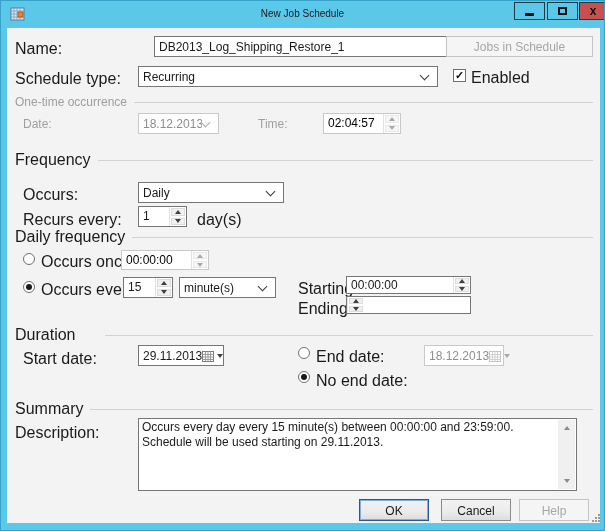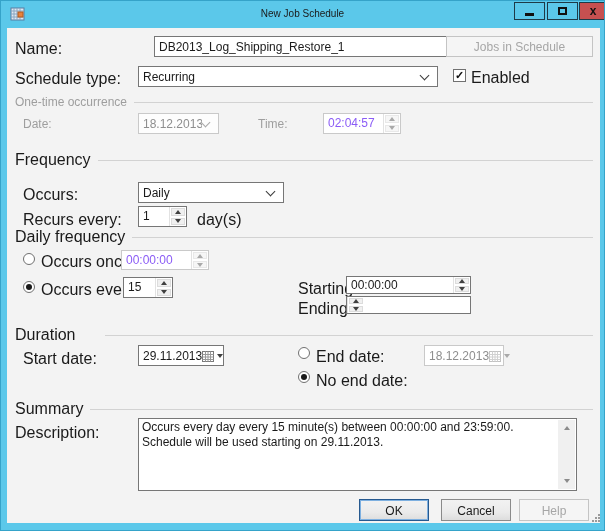--- a/index.html
+++ b/index.html
@@ -22,21 +22,21 @@
   .combo .val{flex:1;overflow:hidden;white-space:nowrap;}
   .chev{width:6px;height:6px;border-right:1px solid #3a3a3a;border-bottom:1px solid #3a3a3a;transform:rotate(45deg);margin:-3px 9px 0 0;flex:none;}
   .combo.disabled{border-color:#c9c9c9;color:#8e8e8e;background:#fdfdfd;}
   .combo.disabled .chev{border-color:#a9a9a9;}
   .spinf{position:absolute;box-sizing:border-box;border:1px solid #767676;background:#fff;font-size:12px;color:#1a1a1a;display:flex;align-items:stretch;}
   .spinf .val{flex:1;padding:2px 0 0 4px;white-space:nowrap;overflow:hidden;}
   .spinbtns{width:16px;display:flex;flex-direction:column;border-left:1px solid #e2e2e2;flex:none;}
   .spinbtn{flex:1;background:#f0f0f0;display:flex;align-items:center;justify-content:center;border:1px solid #dcdcdc;margin:1px;}
   .tri-up{width:0;height:0;border-left:3px solid transparent;border-right:3px solid transparent;border-bottom:4px solid #404040;}
   .tri-down{width:0;height:0;border-left:3px solid transparent;border-right:3px solid transparent;border-top:4px solid #404040;}
-  .spinf.disabled{border-color:#c9c9c9;color:#8b5cf6;}
+  .spinf.disabled{border-color:#c9c9c9;color:#000000;}
   .spinf.disabled .tri-up{border-bottom-color:#a9a9a9;}
   .spinf.disabled .tri-down{border-top-color:#a9a9a9;}
   .spinf.disabled .spinbtn{background:#f6f6f6;border-color:#e8e8e8;}
   .checkbox{position:absolute;width:13px;height:13px;box-sizing:border-box;border:1px solid #707070;background:#fff;font-size:11px;line-height:11px;text-align:center;color:#111;font-weight:bold;}
   .radio{position:absolute;width:12px;height:12px;box-sizing:border-box;border:1px solid #707070;border-radius:50%;background:#fff;}
   .radio.checked::after{content:"";position:absolute;left:2px;top:2px;width:6px;height:6px;border-radius:50%;background:#1a1a1a;}
   .datep{position:absolute;box-sizing:border-box;border:1px solid #767676;background:#fff;font-size:12px;color:#1a1a1a;display:flex;align-items:center;padding-left:4px;}
   .datep .val{flex:1;white-space:nowrap;}
   .datep .cal{flex:none;margin-right:3px;display:flex;}
   .datep .tri-down{margin-right:5px;flex:none;}
@@ -161,20 +161,24 @@
     <span class="val">15</span>
     <span class="spinbtns">
       <span class="spinbtn">
           <i class="tri-up"></i>
         </span>
       <span class="spinbtn">
           <i class="tri-down"></i>
         </span>
     </span>
   </div>
+  <div class="combo" style="left:178px;top:276px;width:97px;height:21px;">
+    <span class="val">minute(s)</span>
+    <span class="chev"></span>
+  </div>
   <span class="lbl" style="left:297px;top:279px;">Starting at:</span>
   <div class="spinf" style="left:345px;top:275px;width:125px;height:18px;">
     <span class="val" style="padding-top:1px;">00:00:00</span>
     <span class="spinbtns">
       <span class="spinbtn">
           <i class="tri-up"></i>
         </span>
       <span class="spinbtn">
           <i class="tri-down"></i>
         </span>

